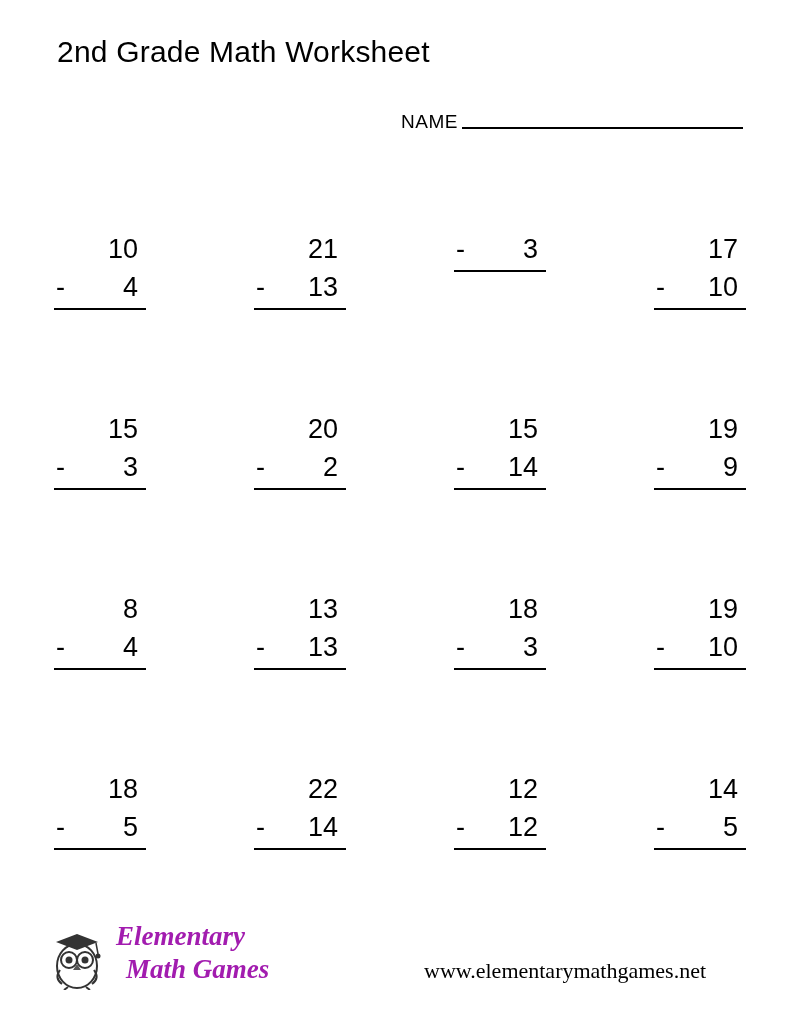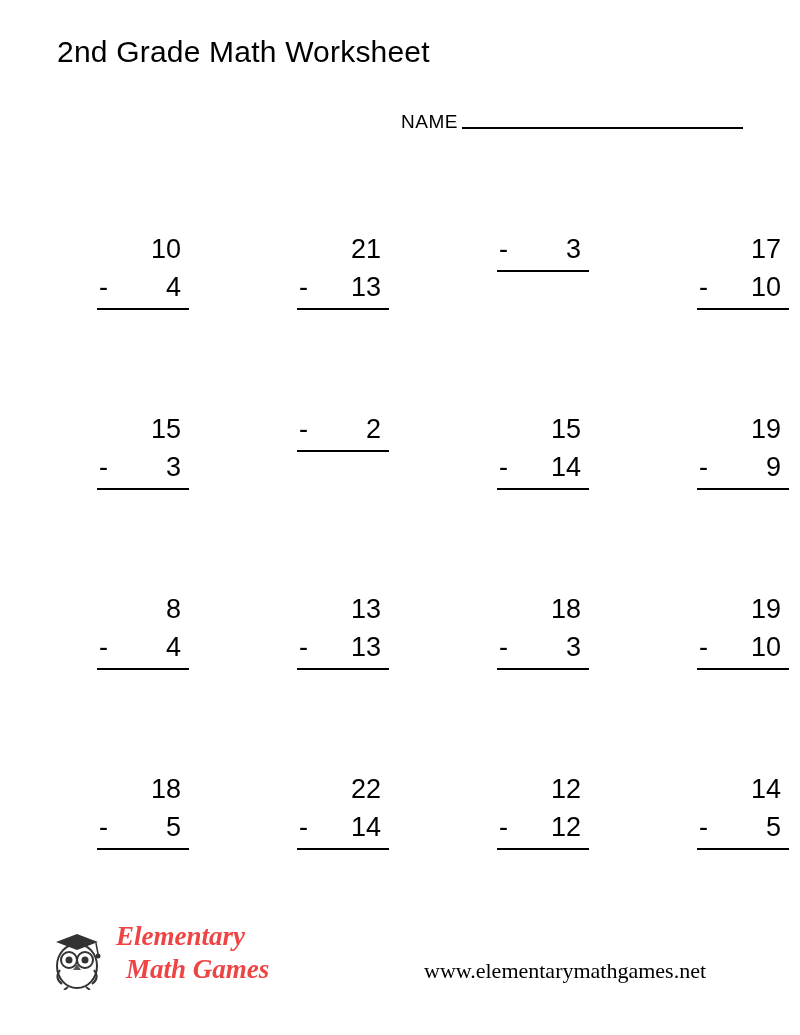--- a/index.html
+++ b/index.html
@@ -58,21 +58,20 @@
     border-bottom: 2px solid #000;
     margin-left: 4px;
     margin-bottom: 2px;
   }
 
   .problems {
     position: absolute;
     left: 0;
     top: 208px;
     width: 702px;
-    padding-left: 43px;
   }
   .prow {
     display: flex;
     width: 800px;
     height: 180px;
   }
   .pcell {
     width: 200px;
     position: relative;
     height: 180px;
@@ -121,21 +120,21 @@
   }
   .logo-text {
     position: absolute;
     left: 70px;
     top: 0px;
     font-family: "Liberation Serif", serif;
     font-size: 27px;
     font-weight: bold;
     font-style: italic;
     line-height: 33px;
-    color: #ef4444;
+    color: #a21caf;
   }
   .logo-line2 {
     margin-left: 10px;
   }
   .website {
     position: absolute;
     left: 424px;
     top: 958px;
     font-family: "Liberation Serif", serif;
     font-size: 22px;
@@ -199,20 +198,21 @@
         <div class="pbox">
           <div class="ptop">15</div>
           <div class="pbot">
             <span class="op">-</span>
             <span class="num2">3</span>
           </div>
         </div>
       </div>
       <div class="pcell">
         <div class="pbox">
+          <div class="ptop">20</div>
           <div class="pbot">
             <span class="op">-</span>
             <span class="num2">2</span>
           </div>
         </div>
       </div>
       <div class="pcell">
         <div class="pbox">
           <div class="ptop">15</div>
           <div class="pbot">

